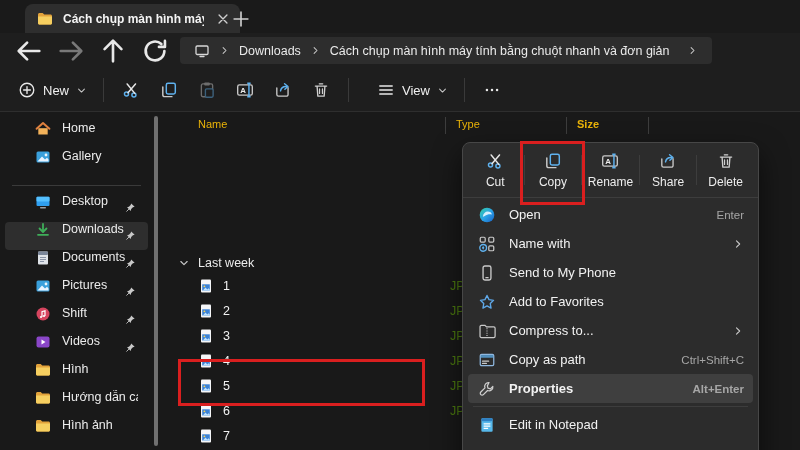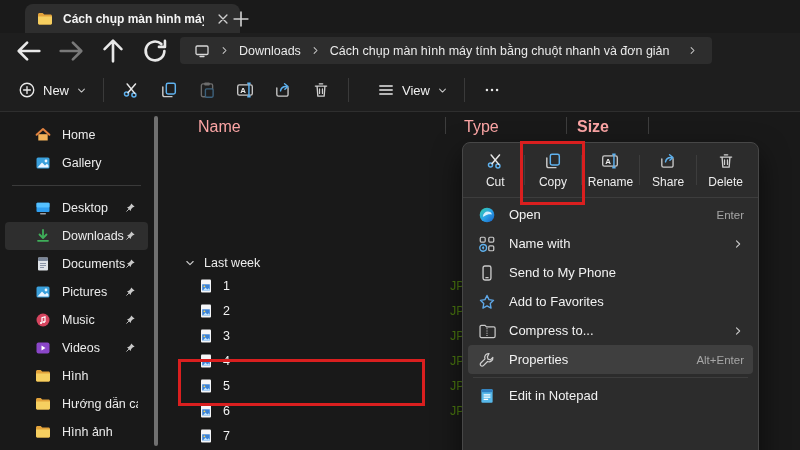--- a/index.html
+++ b/index.html
@@ -32,54 +32,54 @@
   
   .toolbar{position:absolute;left:0;top:69px;right:0;height:43px;background:#1e1e1e;border-bottom:1px solid #2e2e2e;
            display:flex;align-items:center;box-sizing:border-box;}
   .tbtn{display:flex;align-items:center;gap:7px;padding:6px 8px;border-radius:4px;font-size:13px;color:#f0f0f0;}
   .tb-ico{width:34px;height:30px;display:flex;align-items:center;justify-content:center;border-radius:4px;margin:0 2px;}
   .vline{width:1px;height:24px;background:#3a3a3a;margin:0 8px;flex:none;}
   .dim{opacity:.45;}
 
   
   .sidebar{position:absolute;left:0;top:112px;width:153px;bottom:0;padding-top:9px;box-sizing:border-box;}
-  .sitem{height:28px;display:flex;align-items:center;gap:11px;padding-left:30px;padding-right:10px;
+  .sitem{height:28px;display:flex;gap:11px;padding-left:30px;padding-right:10px;
          font-size:12.5px;color:#ececec;position:relative;margin:0 5px;border-radius:4px;}
   .sitem .lbl{white-space:nowrap;overflow:hidden;flex:1;}
   .sitem.sel{background:#2e2e2e;}
   .pin{position:absolute;right:12px;top:8px;}
   .ssep{height:1px;background:#3a3a3a;margin:8px 12px;}
   .sb-scroll{position:absolute;left:154px;top:116px;bottom:4px;width:4px;background:#707070;border-radius:2px;}
 
   
   .list{position:absolute;left:160px;top:112px;right:0;bottom:0;font-size:12.5px;}
-  .cols{position:absolute;left:0;top:0;right:0;height:27px;color:#fca5a5;font-size:16px;}
+  .cols{position:absolute;left:0;top:0;right:0;height:27px;color:#eab308;font-size:11px;}
   .col-name{position:absolute;left:38px;top:6px;}
-  .col-type{position:absolute;left:304px;top:6px;text-align:center;}
+  .col-type{position:absolute;left:296px;top:6px;text-align:center;}
   .col-size{position:absolute;left:417px;top:6px;font-weight:bold;}
   .cdiv{position:absolute;top:5px;width:1px;height:17px;background:#3d3d3d;}
-  .ghead{position:absolute;left:8px;height:22px;display:flex;align-items:center;gap:8px;padding-left:16px;color:#ececec;text-align:right;}
+  .ghead{position:absolute;left:2px;height:22px;display:flex;align-items:center;gap:8px;padding-left:16px;color:#ececec;text-align:right;}
   .frow{position:absolute;left:0;right:0;height:25px;display:flex;align-items:center;}
   .frow .fic{margin-left:38px;}
   .frow .fname{margin-left:9px;white-space:nowrap;}
   .frow .ftype{position:absolute;left:290px;color:#4d7c0f;}
 
   
   .menu{position:absolute;left:462px;top:142px;width:297px;height:330px;background:#2c2c2c;
         border:1px solid #474747;border-radius:8px;box-shadow:0 12px 28px rgba(0,0,0,.6);box-sizing:border-box;z-index:40;}
   .m-actions{display:flex;align-items:stretch;height:54px;border-bottom:1px solid #3d3d3d;padding:0 4px;}
   .m-act{flex:1;display:flex;flex-direction:column;align-items:center;justify-content:center;gap:5px;border-radius:4px;}
   .m-act .albl{font-size:12px;color:#ededed;}
   .m-vdiv{width:1px;height:30px;background:#3d3d3d;align-self:center;flex:none;}
   .m-items{padding-top:2px;}
   .mi{height:29px;margin:0 5px;padding:0 9px;display:flex;align-items:center;border-radius:4px;}
   .mi .mi-ic{width:20px;display:flex;justify-content:center;}
   .mi .mi-label{flex:1;margin-left:12px;font-size:13px;color:#f2f2f2;white-space:nowrap;}
   .mi .mi-right{font-size:11.5px;color:#a6a6a6;white-space:nowrap;}
-  .mi.hl{background:#3f3f3f;}
+  .mi.hl{background:#3f3f3f;font-weight:bold;}
   .m-sep{height:1px;background:#3d3d3d;margin:3px 10px;}
 
   
   .redbox{position:absolute;border:3px solid #da1f1f;z-index:60;pointer-events:none;}
   .rb-copy{left:520px;top:141px;width:59px;height:58px;}
   .rb-ck1{left:178px;top:359px;width:241px;height:41px;}
 </style>
 </head>
 <body>
 
@@ -314,21 +314,21 @@
   </div>
   <div class="sitem">
     <span class="ic">
         <svg viewBox="0 0 16 16">
           <circle cx="8" cy="8" r="6.5" fill="#d6455f"></circle>
           <path d="M7 11V5.6l3-.9V10" stroke="#fff" stroke-width="1.2" fill="none"></path>
           <circle cx="6" cy="11" r="1.1" fill="#fff"></circle>
           <circle cx="9" cy="10" r="1.1" fill="#fff"></circle>
         </svg>
       </span>
-    <span class="lbl">Music</span>
+    <span class="lbl">Shift</span>
     <span class="pin ic11"><svg viewBox="0 0 16 16">
           <path d="M9 2l5 5-2.5.8L9 10.3 8.2 13 3 7.8 5.7 7l2.5-2.5z" fill="#c9c9c9"></path>
           <path d="M2.5 13.5l3.2-3.2" stroke="#c9c9c9" stroke-width="1.3" stroke-linecap="round"></path>
         </svg></span>
   </div>
   <div class="sitem">
     <span class="ic">
         <svg viewBox="0 0 16 16">
           <rect x="1.5" y="2.5" width="13" height="11" rx="2" fill="#8a46c8"></rect>
           <path d="M6.5 5.5v5l4-2.5z" fill="#fff"></path>
@@ -589,20 +589,31 @@
               <path d="M8 5.5v1M8 7.5v1M8 9.5v1M8 11.5v1" stroke="#c9c9c9" stroke-width="1"></path>
             </svg></span>
         </span>
       <span class="mi-label">Compress to...</span>
       <span class="ic12" style="display:inline-flex">
           <svg viewBox="0 0 16 16">
             <path d="M6 3.8 10.2 8 6 12.2" stroke="#c9c9c9" stroke-width="1.5" fill="none" stroke-linecap="round" stroke-linejoin="round"></path>
           </svg>
         </span>
     </div>
+    <div class="mi">
+      <span class="mi-ic">
+          <span class="ic18"><svg viewBox="0 0 16 16">
+              <rect x="2" y="3" width="12" height="10" rx="1.2" stroke="#8fb8e0" stroke-width="1.1" fill="none"></rect>
+              <rect x="2.6" y="3.6" width="10.8" height="2.4" fill="#5fb2ef" opacity=".75"></rect>
+              <path d="M4 9h5.5M4 11h3.5" stroke="#c9c9c9" stroke-width="1" stroke-linecap="round"></path>
+            </svg></span>
+        </span>
+      <span class="mi-label">Copy as path</span>
+      <span class="mi-right">Ctrl+Shift+C</span>
+    </div>
     <div class="mi hl">
       <span class="mi-ic">
           <span class="ic18"><svg viewBox="0 0 16 16">
               <path d="M9.8 2.3a3.4 3.4 0 0 0-3.6 4.7L2.5 10.7a1.6 1.6 0 1 0 2.3 2.3l3.7-3.7a3.4 3.4 0 0 0 4.7-3.6L11 7.9l-2.1-.6-.6-2.1z" stroke="#cfcfcf" stroke-width="1.1" fill="none" stroke-linejoin="round"></path>
             </svg></span>
         </span>
       <span class="mi-label">Properties</span>
       <span class="mi-right">Alt+Enter</span>
     </div>
     <div class="m-sep"></div>

